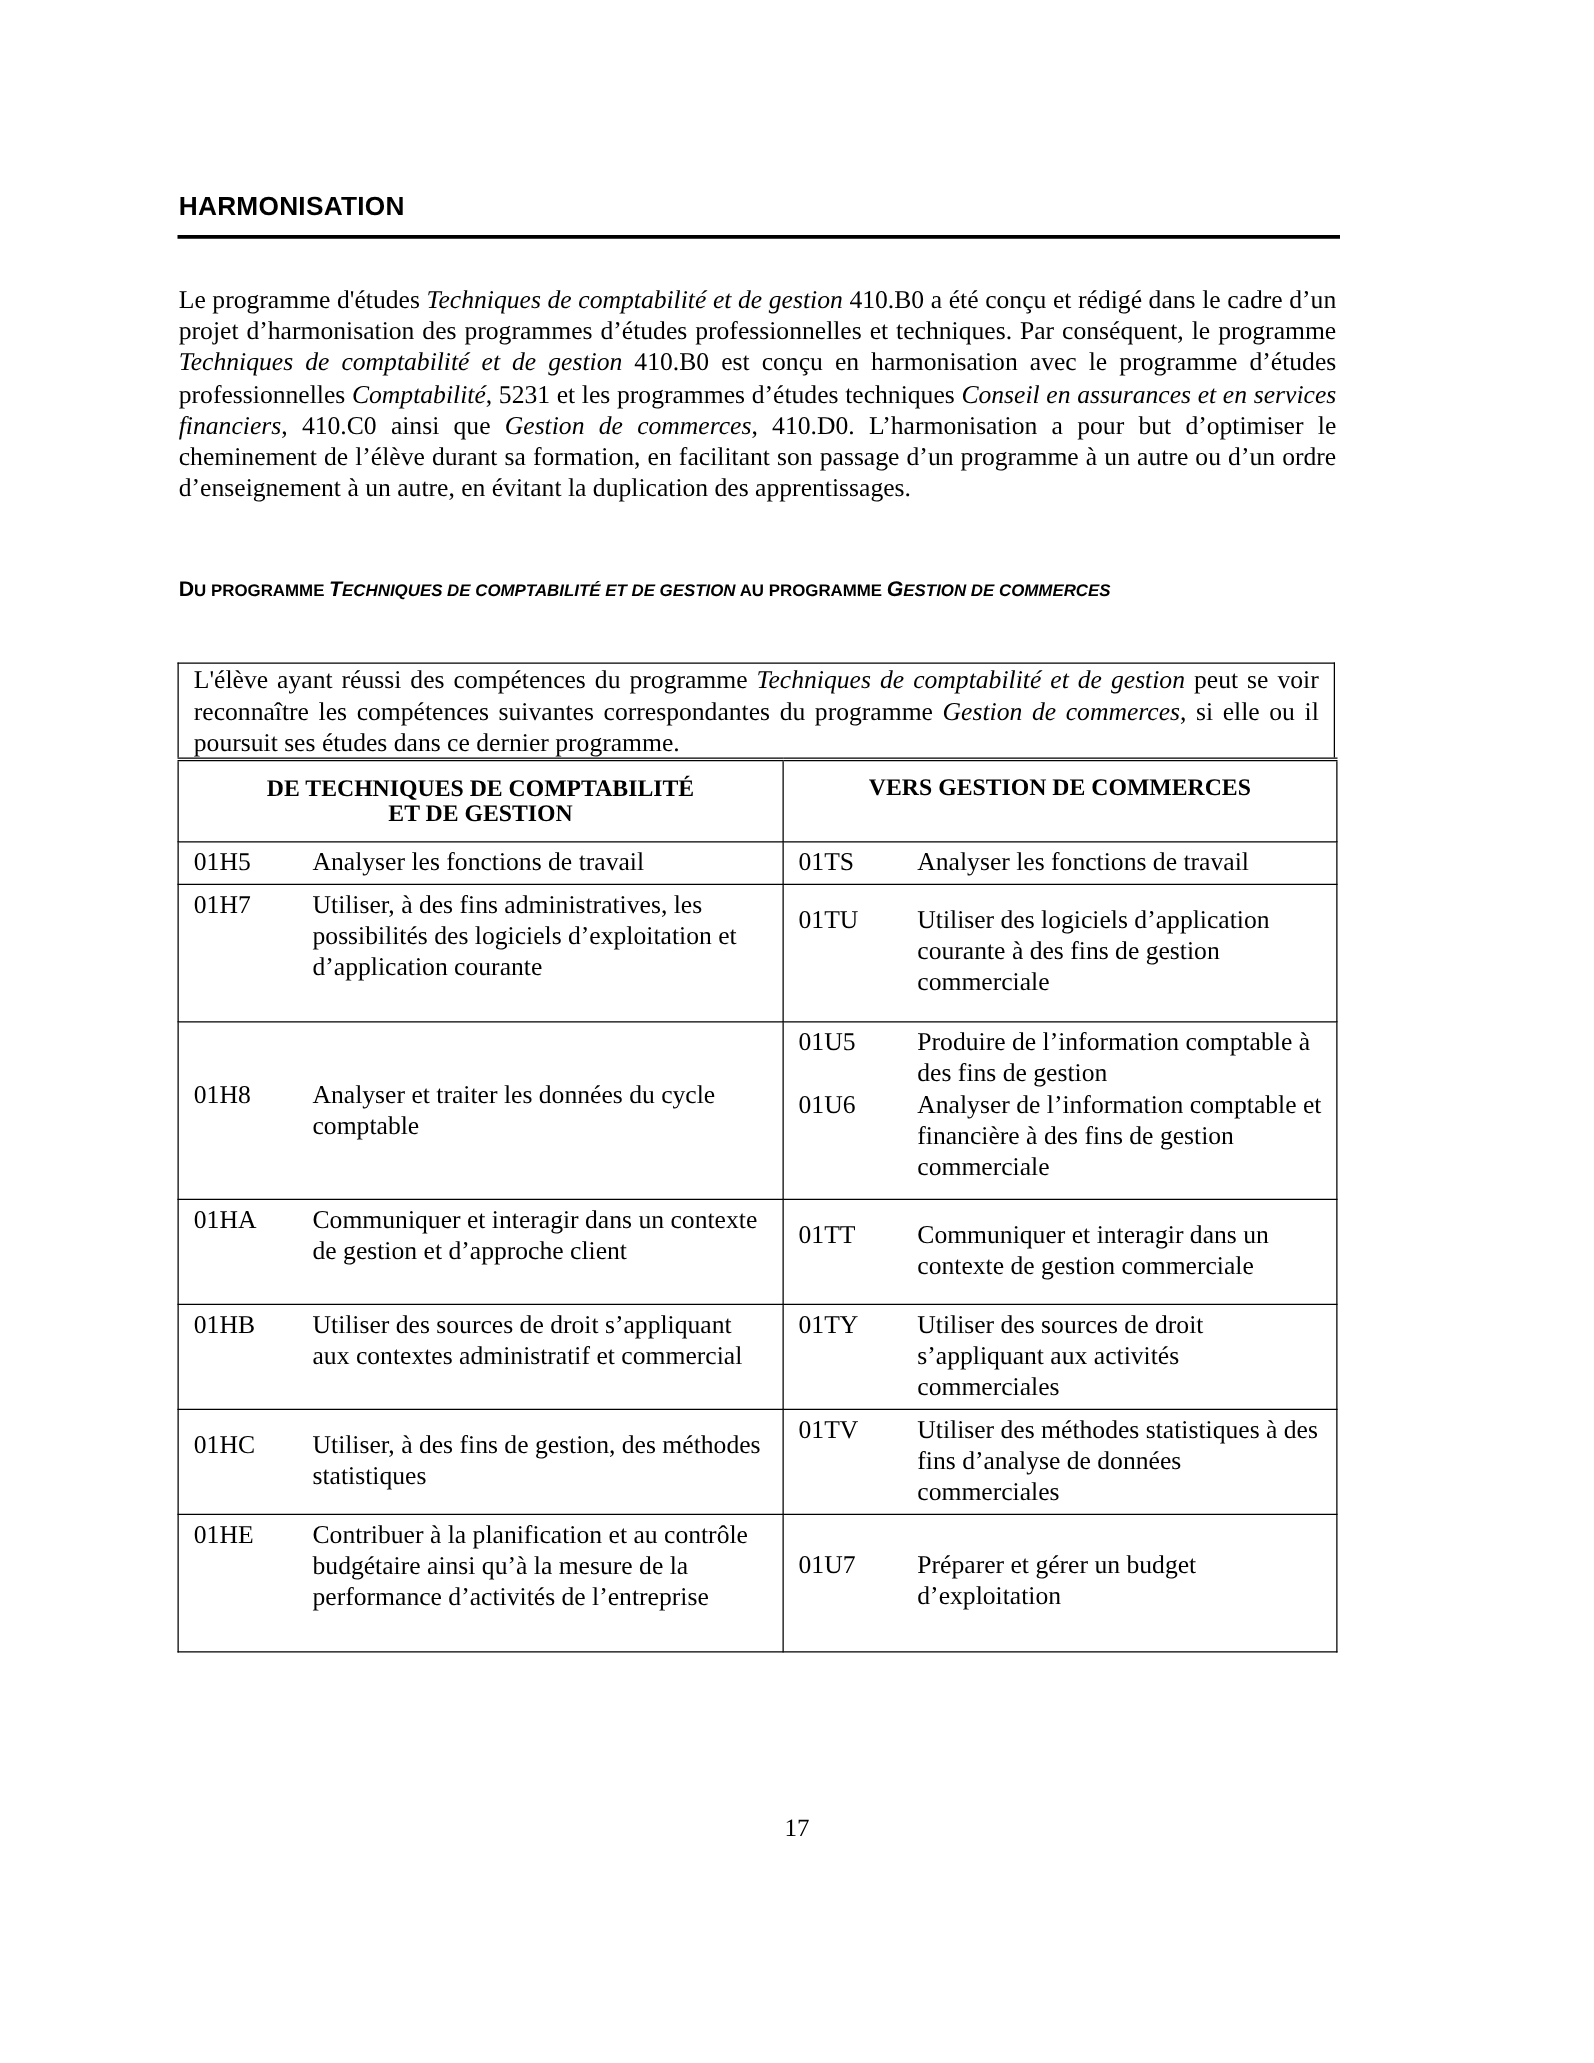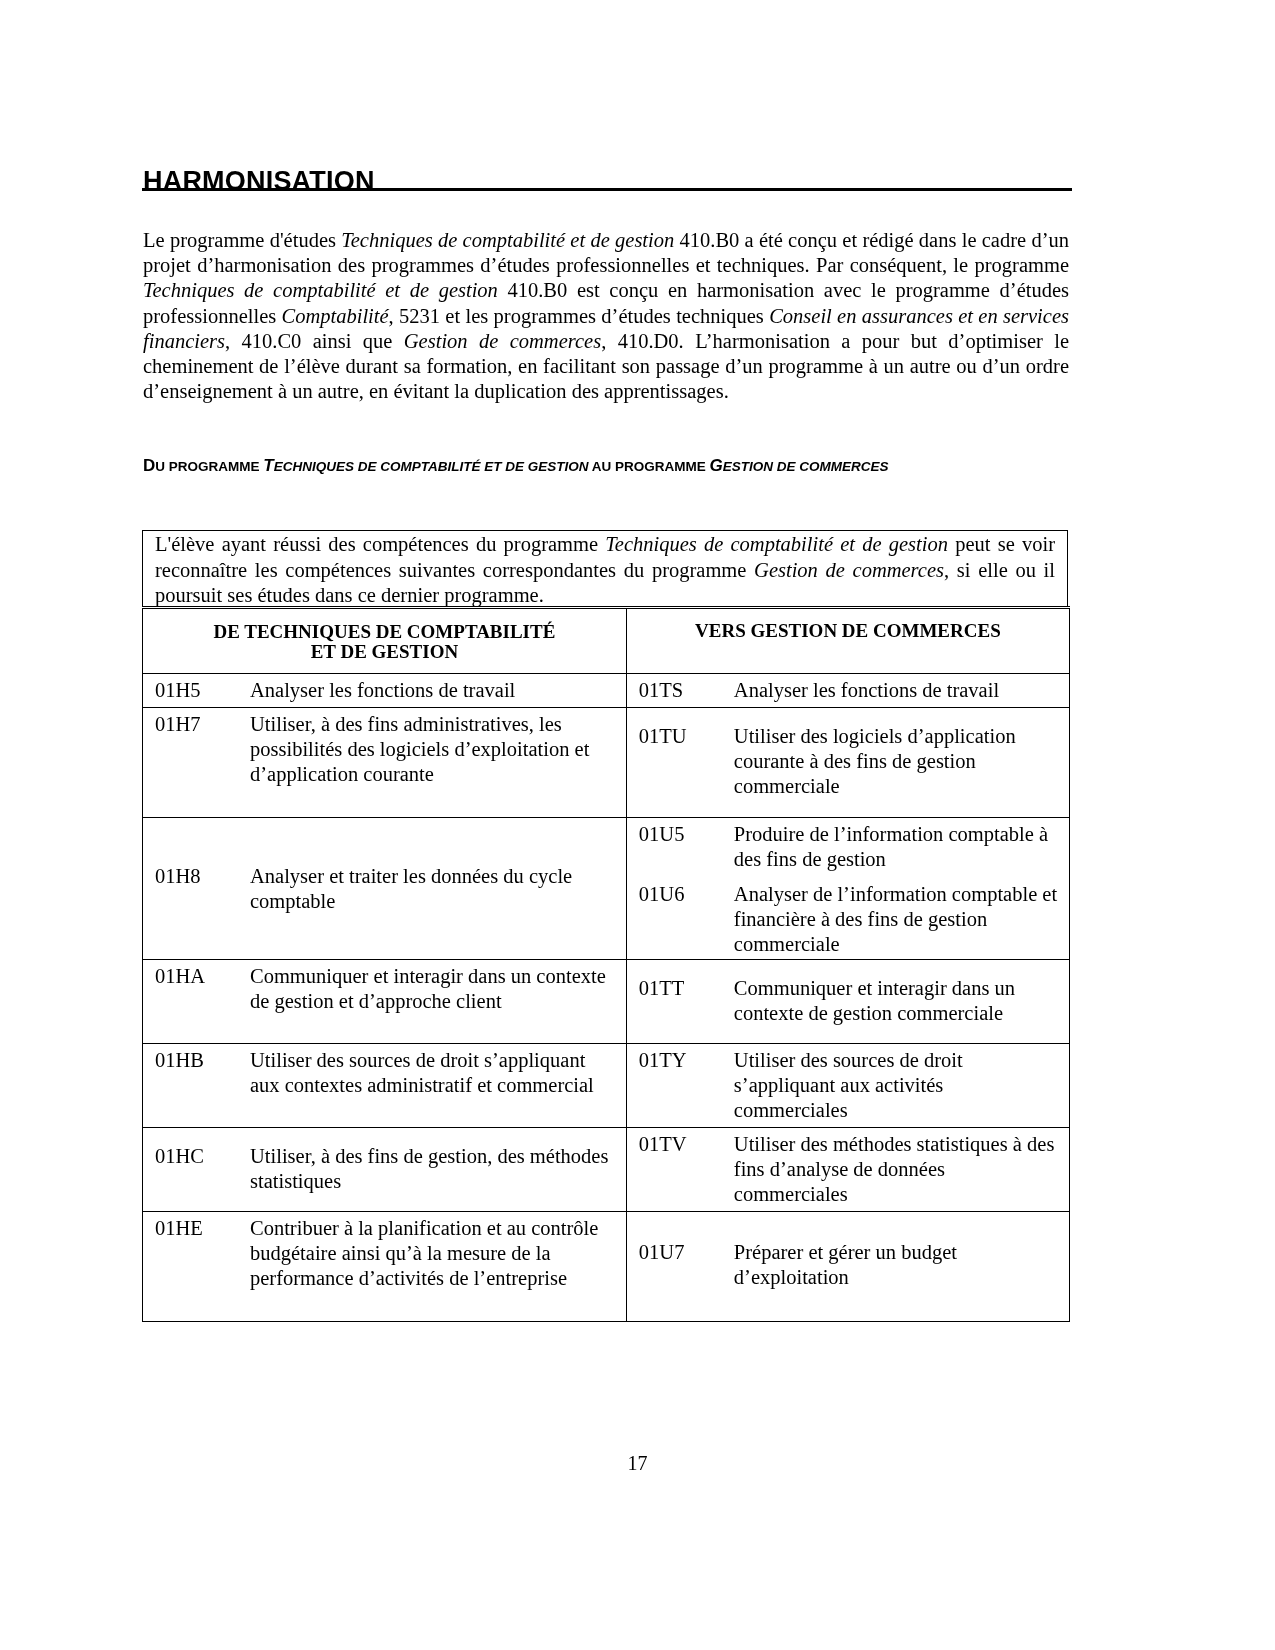--- a/index.html
+++ b/index.html
@@ -1,21 +1,21 @@
 <!DOCTYPE html>
 <html><head>
 <meta charset="utf-8">
 <style>
   html, body { margin: 0; padding: 0; background: #ffffff; }
   body { width: 1275px; height: 1650px; position: relative; color: #000; font-family: "Liberation Serif", serif; }
-  .page-title { position: absolute; left: 143px; top: 166px; font-family: "Liberation Sans", sans-serif; font-weight: bold; font-size: 27px; letter-spacing: 0.2px; }
+  .page-title { position: absolute; left: 143px; top: 154px; font-family: "Liberation Sans", sans-serif; font-weight: bold; font-size: 21px; letter-spacing: 0.2px; }
   .title-rule { position: absolute; left: 142px; top: 188px; width: 930px; height: 3px; background: #000; }
   .intro { position: absolute; left: 143px; top: 228px; width: 926px; font-size: 20.5px; line-height: 25.2px; text-align: justify; }
   .intro i { font-style: italic; }
-  .subtitle { position: absolute; left: 143px; top: 455px; width: 900px; font-family: "Liberation Sans", sans-serif; font-weight: bold; font-size: 17px; line-height: 21px; }
+  .subtitle { position: absolute; left: 143px; top: 455px; width: 900px; font-family: "Liberation Sans", sans-serif; font-weight: bold; font-size: 17px; line-height: 34px; }
   .subtitle .sc { font-size: 13.5px; }
   .subtitle i { font-style: italic; }
   .note-box { position: absolute; left: 142px; top: 530px; width: 926px; height: 76px; border: 1.5px solid #000; border-bottom: none; box-sizing: border-box; padding: 1px 12px 0 12px; font-size: 20.5px; line-height: 25.5px; text-align: justify; }
   .note-box i { font-style: italic; }
   table.comp { position: absolute; left: 142px; top: 606px; width: 928px; border-collapse: collapse; font-size: 20.5px; line-height: 25px; }
   table.comp td, table.comp th { border: 1.5px solid #000; vertical-align: top; padding: 0; }
   table.comp th { font-weight: bold; font-size: 19px; line-height: 20px; text-align: center; height: 52px; vertical-align: middle; padding-top: 2px; }
   .double-top { border-top: 3px double #000 !important; font-family: Liberation Serif, serif; }
   .colhead td { font-weight: bold; font-size: 19px; height: 30px; vertical-align: middle; }
   .cell { display: flex; }
@@ -78,21 +78,21 @@
         </td>
   </tr>
   <tr style="height:142px;">
     <td style="vertical-align:middle;">
           <div class="cell">
             <span class="code">01H8</span>
             <span class="desc">Analyser et traiter les données du cycle comptable</span>
           </div>
         </td>
     <td style="padding-top:4px;">
-      <div class="cell" style="margin-bottom:10px;">
+      <div class="cell" style="">
             <span class="code">01U5</span>
             <span class="desc">Produire de l’information comptable à des fins de gestion</span>
           </div>
       <div class="cell">
             <span class="code">01U6</span>
             <span class="desc">Analyser de l’information comptable et financière à des fins de gestion commerciale</span>
           </div>
     </td>
   </tr>
   <tr style="height:84px;">

